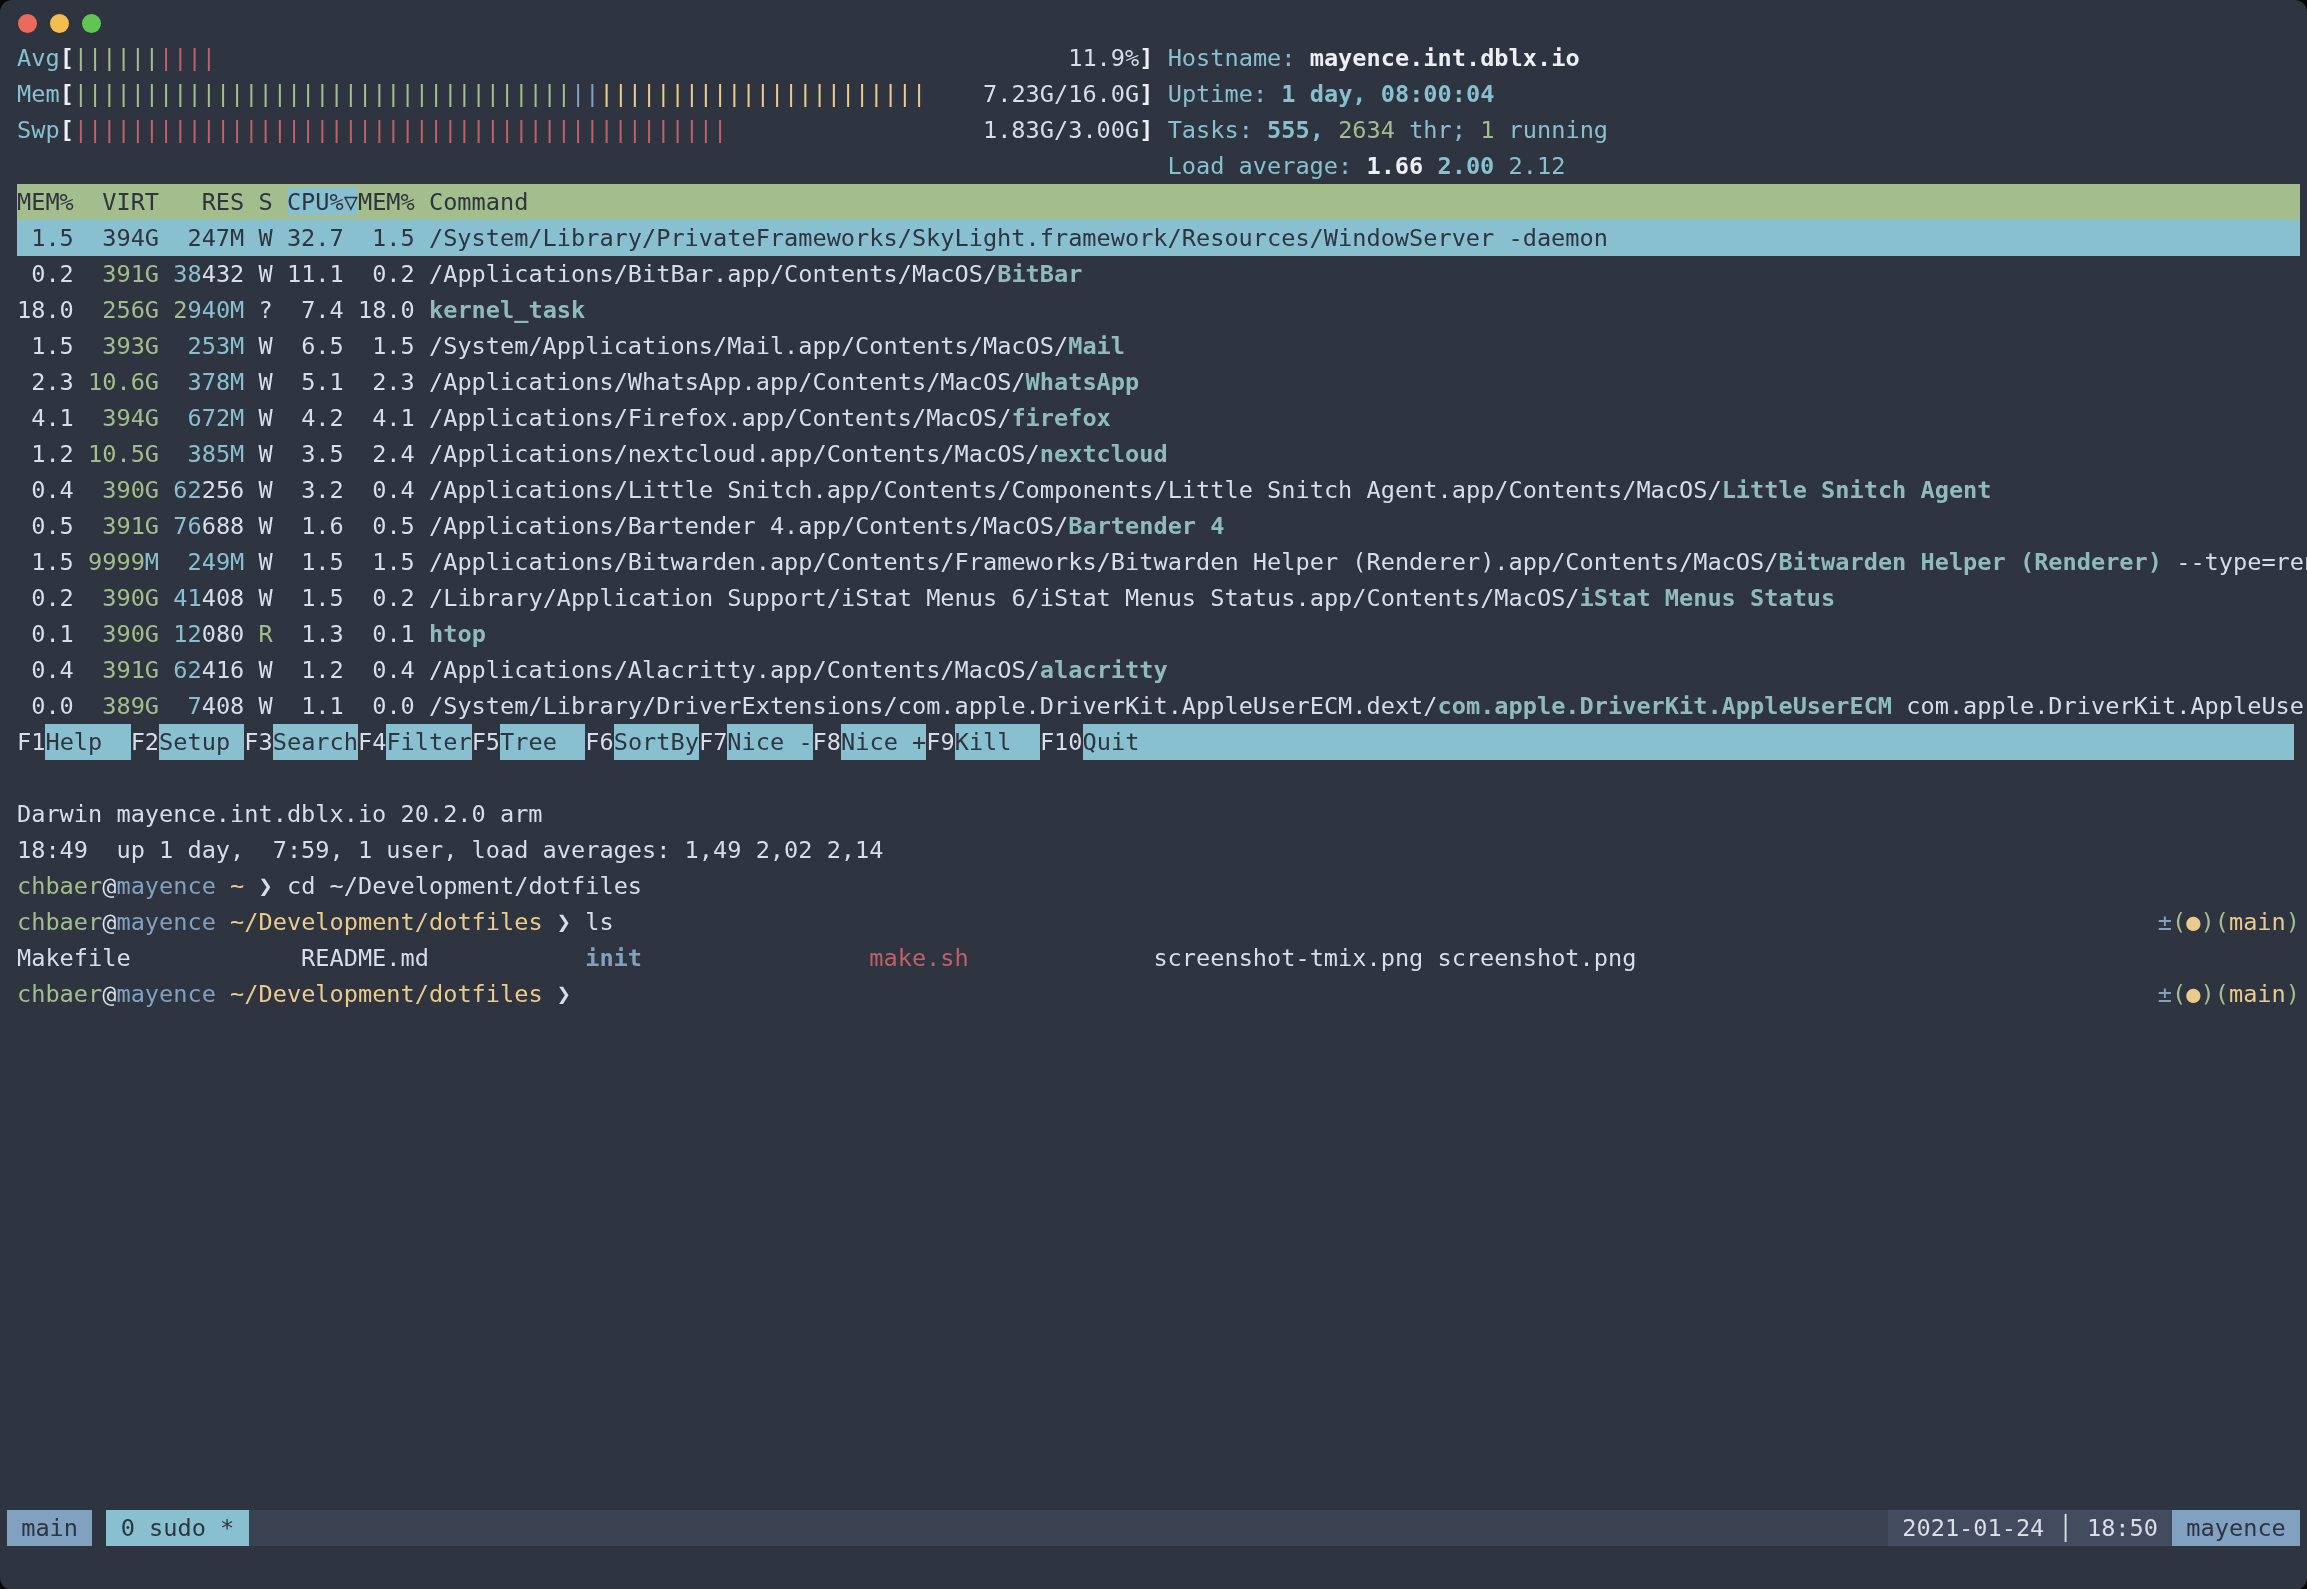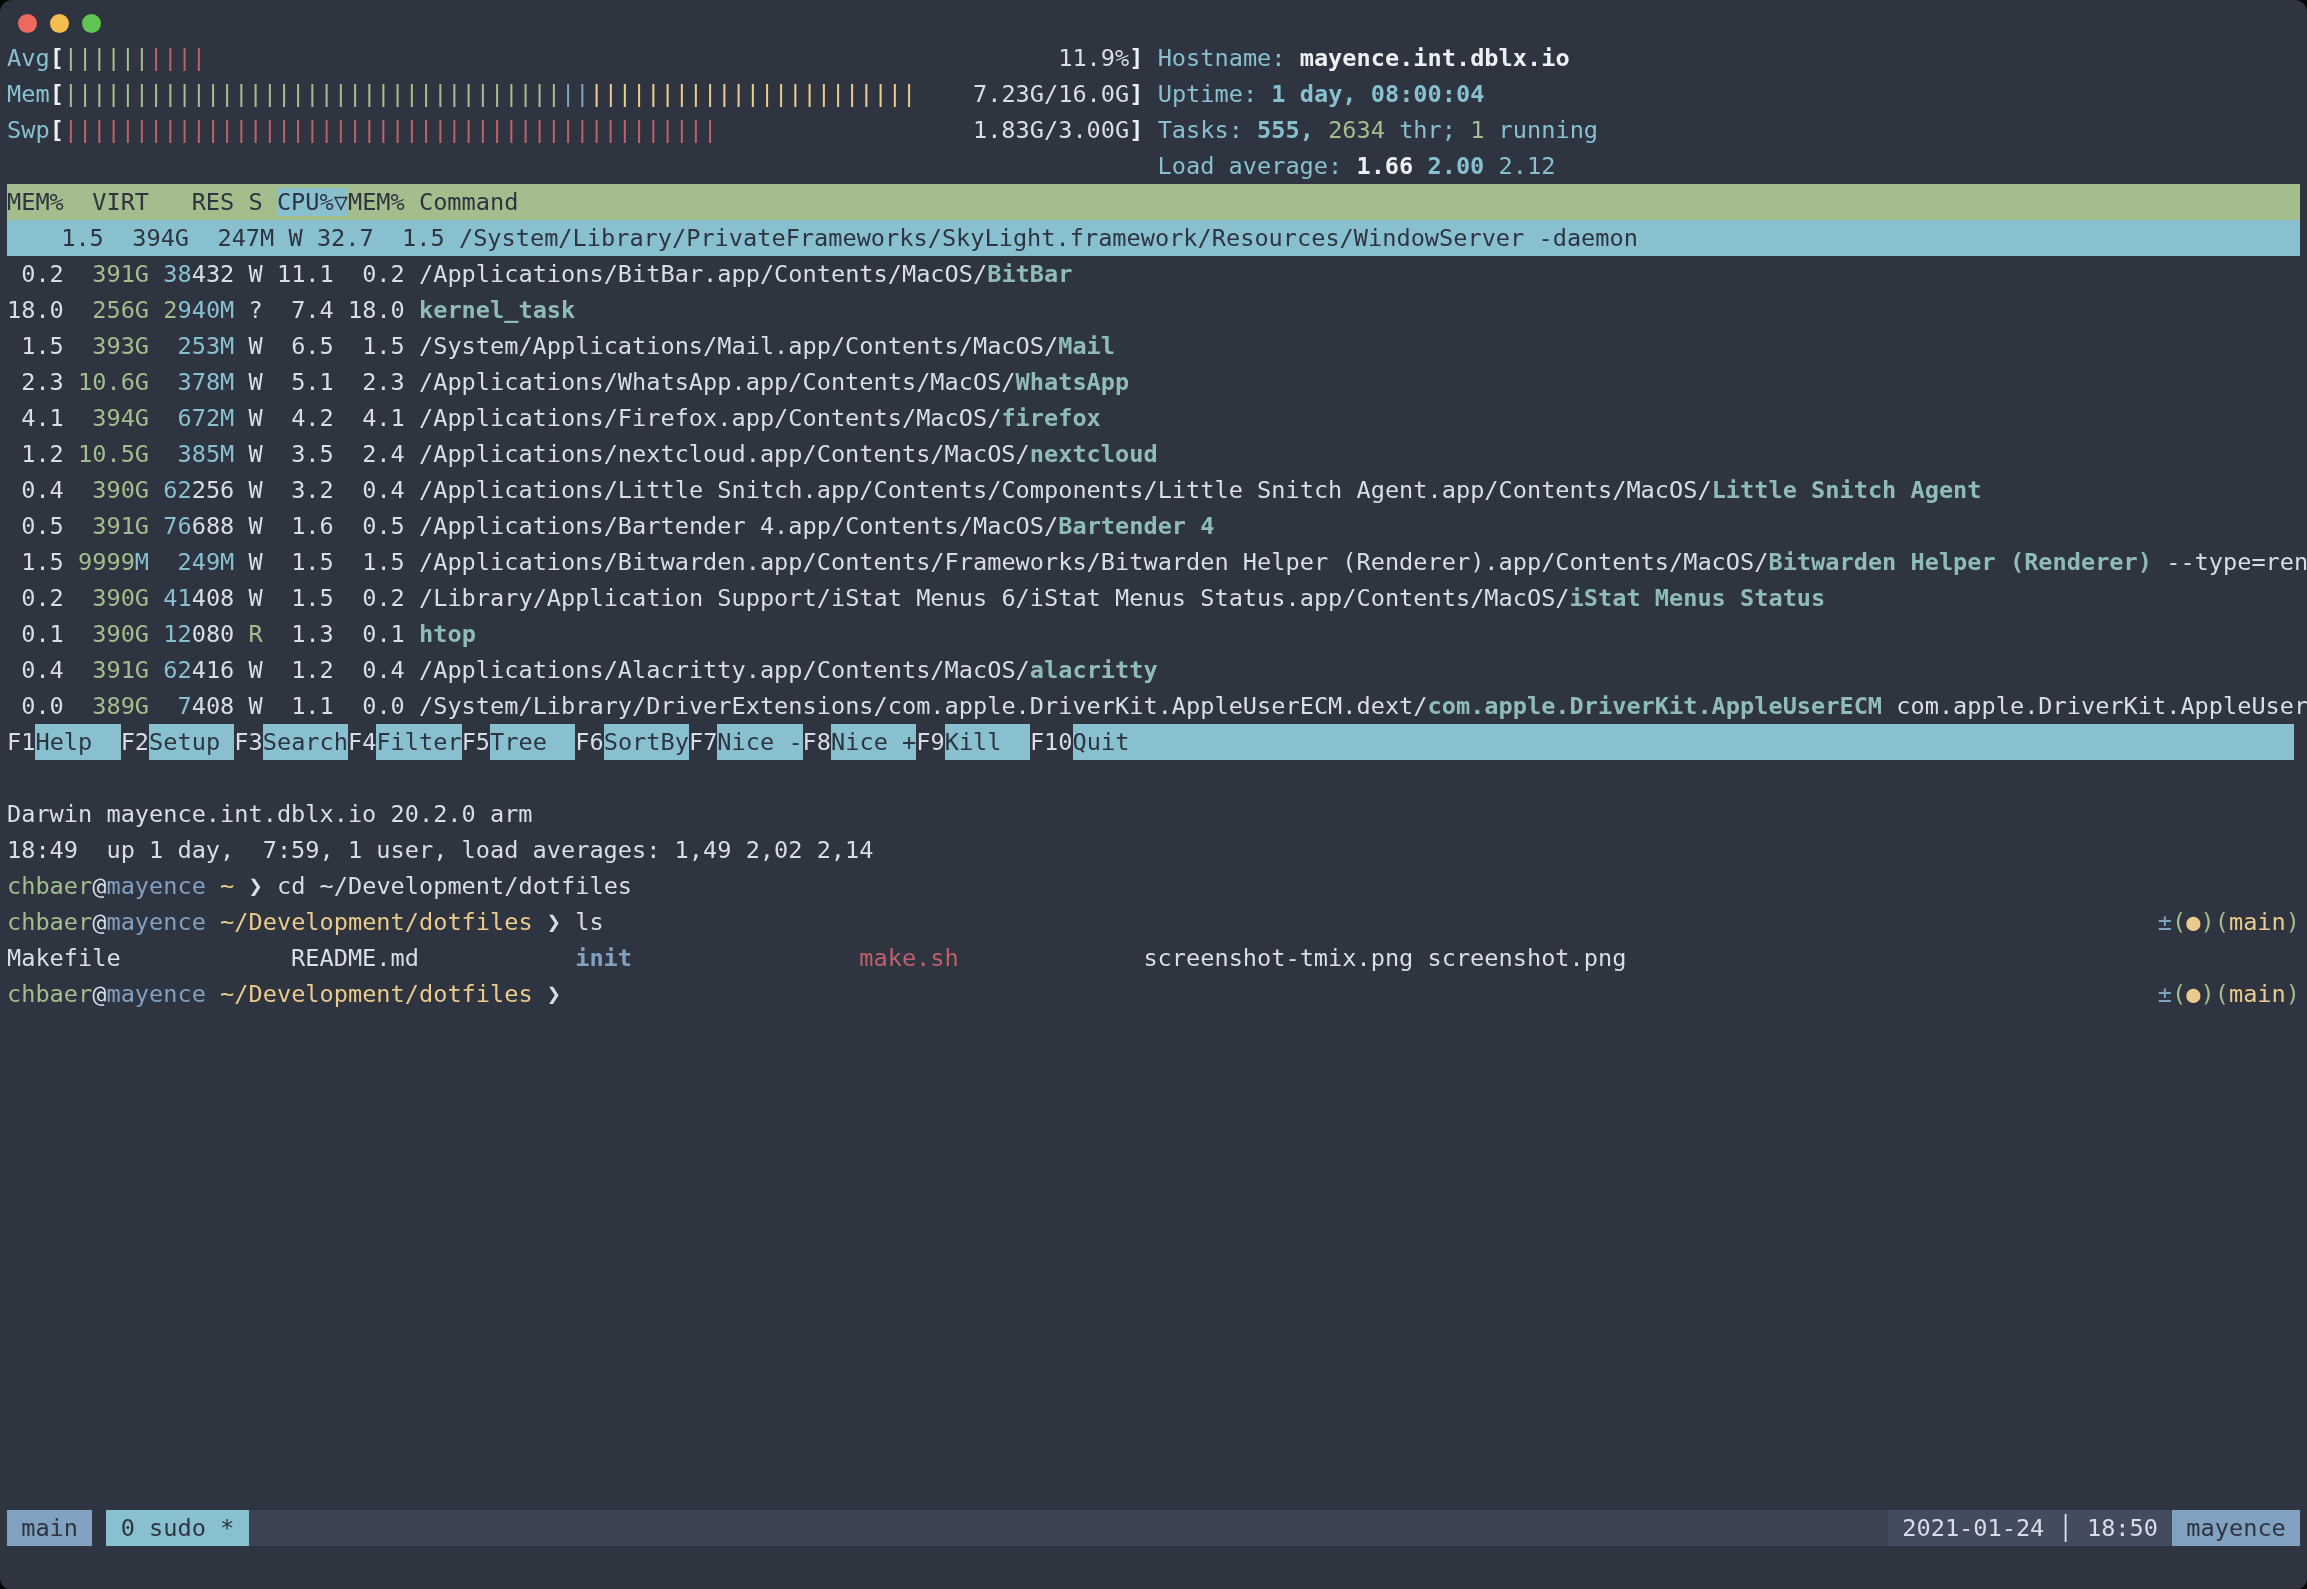--- a/index.html
+++ b/index.html
@@ -4,42 +4,42 @@
 <style>
   html,body{margin:0;padding:0;background:#060708;}
   .term{
     position:relative;width:2307px;height:1590px;background:#2e3440;
     border-radius:12.2px;overflow:hidden;
     font-family:"DejaVu Sans Mono","DejaVu Sans",monospace;
     font-size:23.6px;color:#d8dee9;
   }
   .lights{position:absolute;top:14px;left:17.5px;display:flex;gap:13px;}
   .light{width:19px;height:19px;border-radius:50%;}
-  .screen{position:absolute;top:40px;left:7px;right:0;}
+  .screen{position:absolute;top:40px;left:17px;right:0;}
   .line{height:36px;line-height:36px;white-space:pre;overflow:hidden;}
   .flexline{display:flex;}
   .flexline .spacer{flex:1;}
   .hdr-row{background:#a3be8c;color:#2e3440;margin-right:7px;}
   .hdr-row .sortcol{background:#88c0d0;}
   .sel-row{background:#88c0d0;color:#2e3440;margin-right:7px;}
   .fbar{display:flex;margin-right:13px;}
   .fbar .fk{background:#88c0d0;color:#2e3440;}
   .fbar .fill{flex:1;background:#88c0d0;}
   
   .c-fg{color:#d8dee9;}
   .c-white-b{color:#eceff4;font-weight:bold;}
   .c-cyan{color:#88c0d0;}
   .c-cyan-b{color:#88c0d0;font-weight:bold;}
   .c-teal-b{color:#8fbcbb;font-weight:bold;}
   .c-green{color:#a3be8c;}
   .c-blue{color:#81a1c1;}
   .c-blue-b{color:#81a1c1;font-weight:bold;}
   .c-yellow{color:#ebcb8b;}
   .c-red{color:#bf616a;}
-  .c-sel{color:#2e3440;padding-left:40px;}
+  .c-sel{color:#2e3440;}
   
   .tmux{
     position:absolute;left:7px;right:7px;top:1510px;height:36px;
     line-height:36px;display:flex;white-space:pre;
   }
   .tmux .seg-session,.tmux .seg-host{background:#81a1c1;color:#2e3440;}
   .tmux .seg-window{background:#88c0d0;color:#2e3440;}
   .tmux .seg-fill{flex:1;background:#3b4252;}
   .tmux .seg-date{background:#434c5e;color:#d8dee9;}
   .tmux .seg-gap{background:transparent;}

